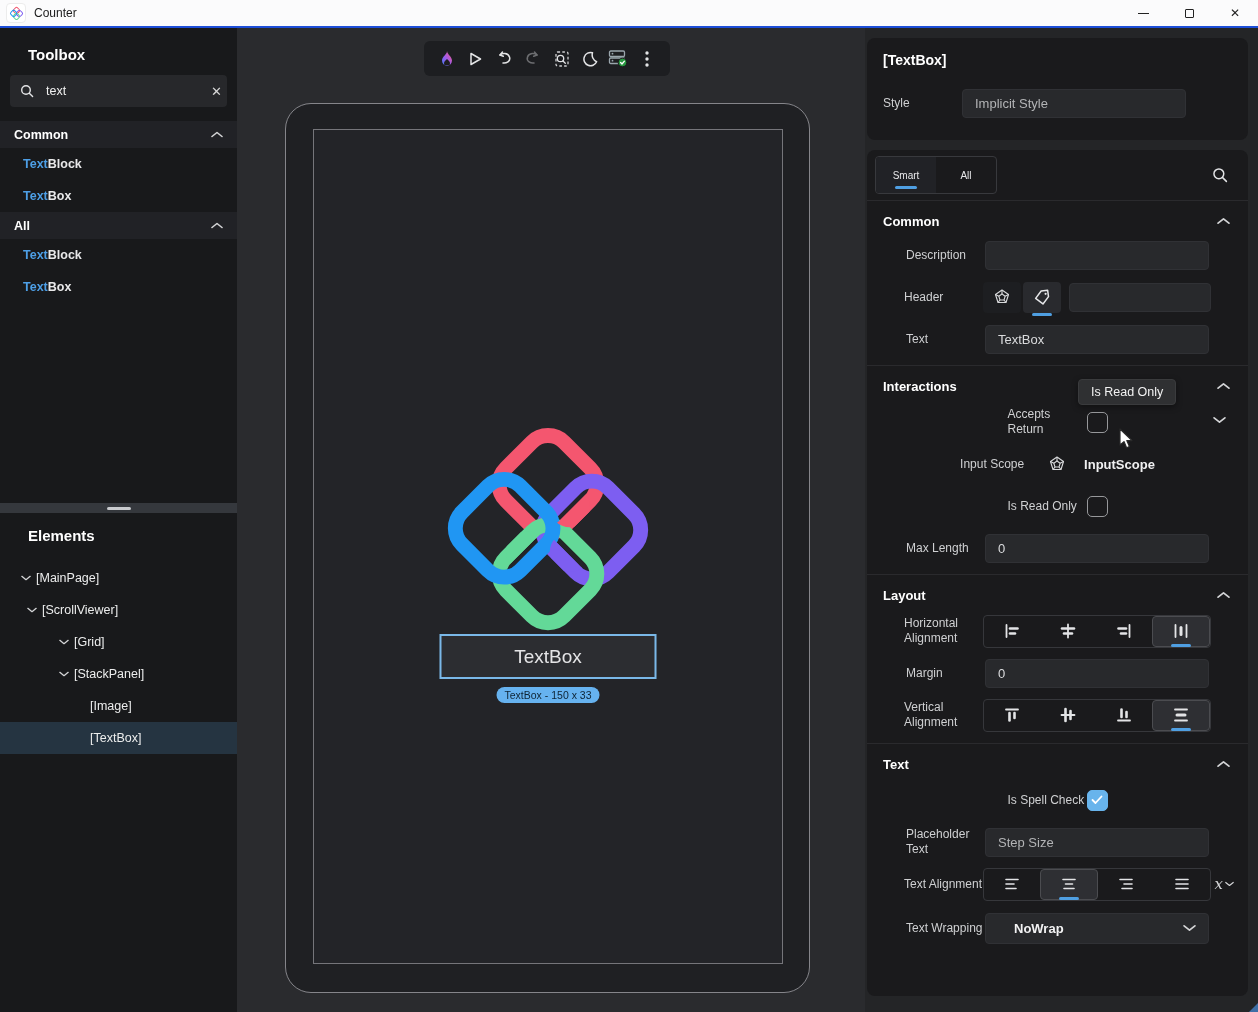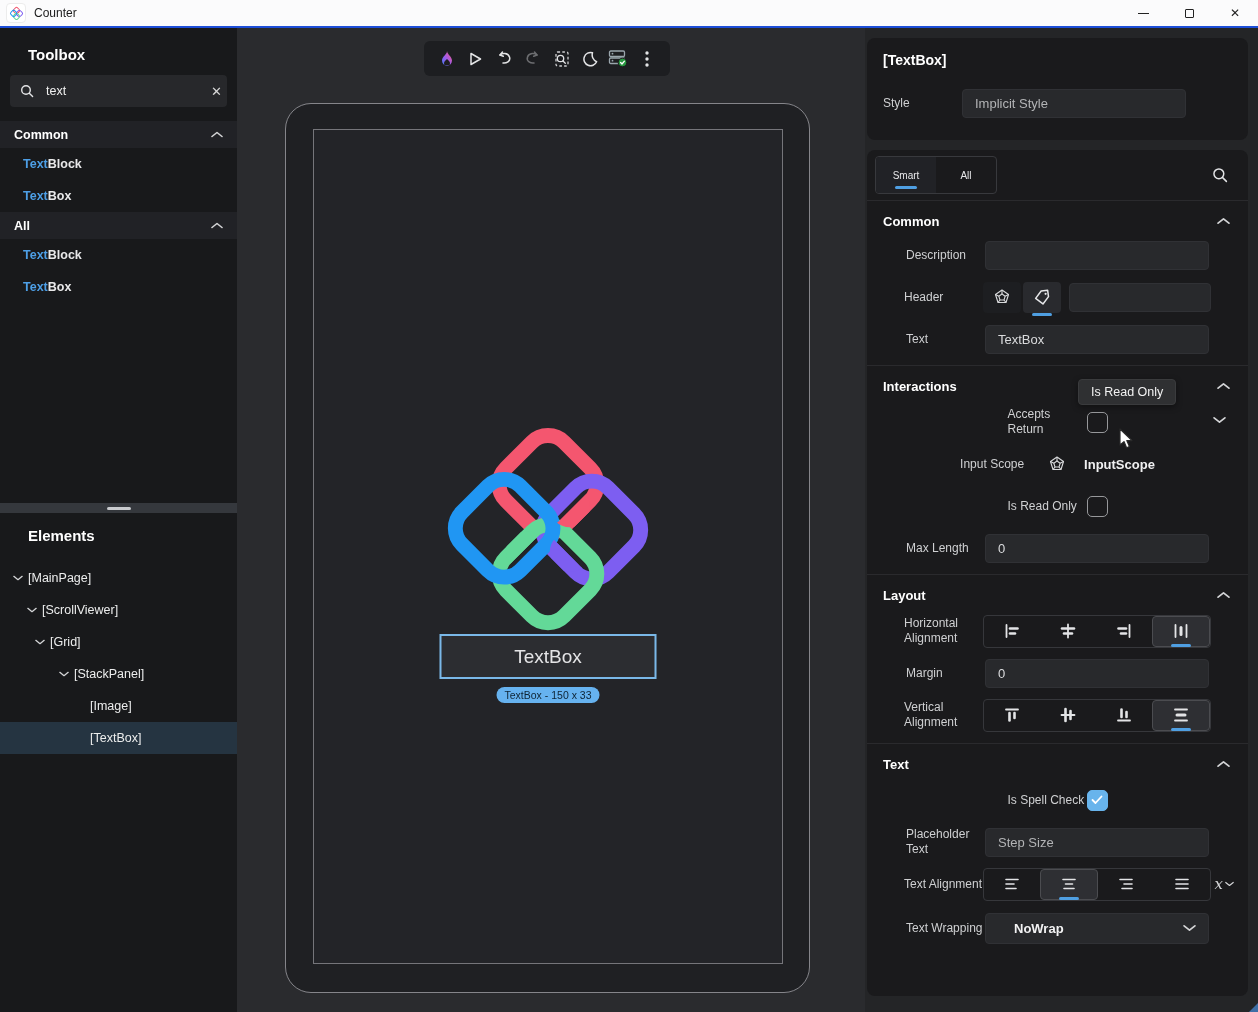--- a/index.html
+++ b/index.html
@@ -33,21 +33,21 @@
   .tb-item .hl { color:#4d9fe6; font-weight:bold; }
   .tb-item .rest { color:#e9e9ea; font-weight:bold; }
   .tb-filler { height:200px; background:#18191b; }
   .splitter { height:10px; background:#35383d; display:flex; align-items:center; justify-content:center; }
   .splitter .handle { width:24px; height:3px; border-radius:2px; background:#c9cbce; }
   .tree { padding-top:8px; }
   .tree-row { height:32px; display:flex; align-items:center; font-size:12.5px; color:#eceded; }
   .tree-row.selected { background:#253441; }
   .tree-chev { width:16px; display:flex; justify-content:center; color:#c7c8ca; }
   .tree-spacer { width:16px; }
-  .d0 { padding-left:10px; } .d1 { padding-left:24px; } .d2 { padding-left:32px; } .d3 { padding-left:56px; } .d4 { padding-left:72px; }
+  .d0 { padding-left:18px; } .d1 { padding-left:24px; } .d2 { padding-left:56px; } .d3 { padding-left:56px; } .d4 { padding-left:72px; }
   .tree-label { margin-left:2px; }
 
   
   .canvas { flex:1; background:#2a2b2e; position:relative; }
   .toolbar { position:absolute; left:187px; top:13px; width:246px; height:35px; background:#1d1e21; border-radius:6px; display:flex; align-items:center; justify-content:space-between; padding:0 12px; }
   .tool-btn { width:22px; height:22px; display:flex; align-items:center; justify-content:center; cursor:pointer; }
   .device { position:absolute; left:48px; top:75px; width:525px; height:890px; background:#1f2023; border:1px solid #85858a; border-radius:26px; }
   .screen { position:absolute; left:27px; top:25px; width:470px; height:835px; background:#232428; border:1px solid #75757a; }
   .logo-wrap { position:absolute; top:280px; left:50%; transform:translateX(-50%); width:228px; height:240px; }
   .design-textbox { position:absolute; top:504px; left:50%; transform:translateX(-50%); width:217px; height:45px; background:#2c2d31; border:2px solid #7ab8e8; display:flex; align-items:center; justify-content:center; color:#e4e4e6; font-size:19px; }

